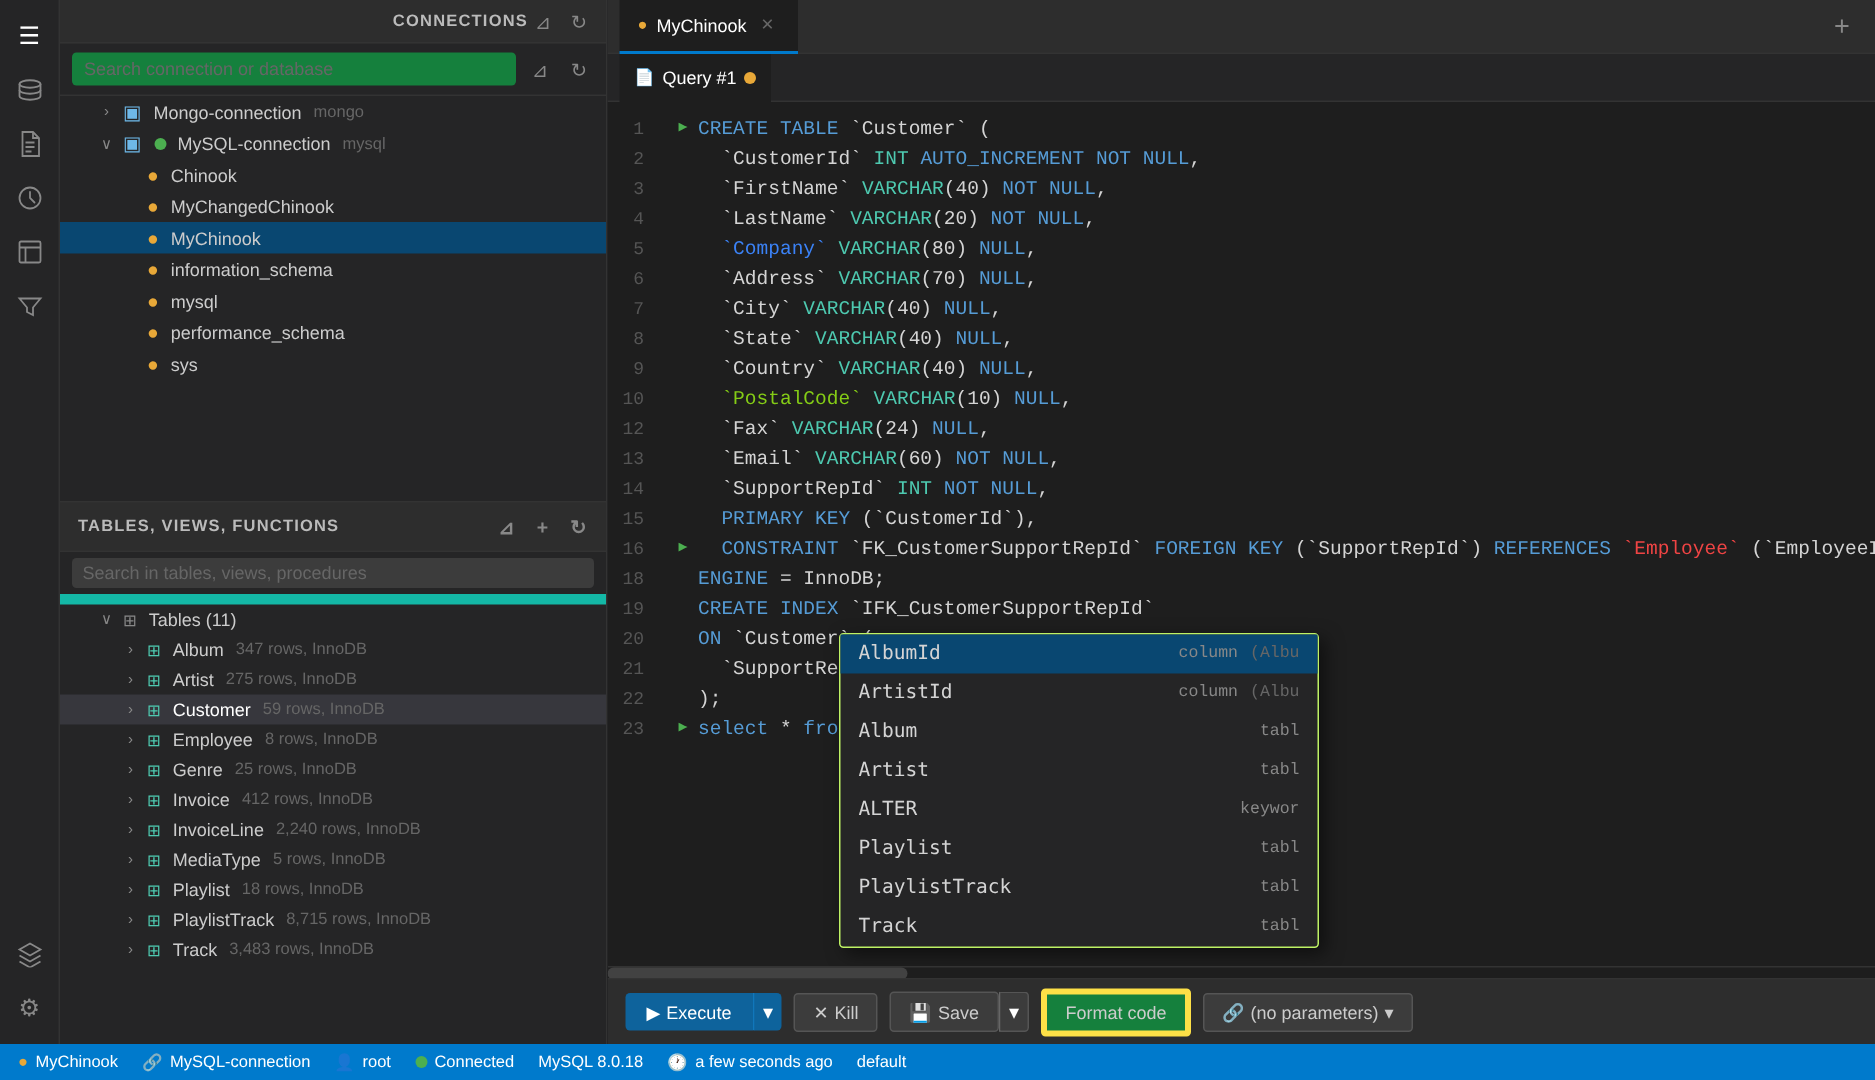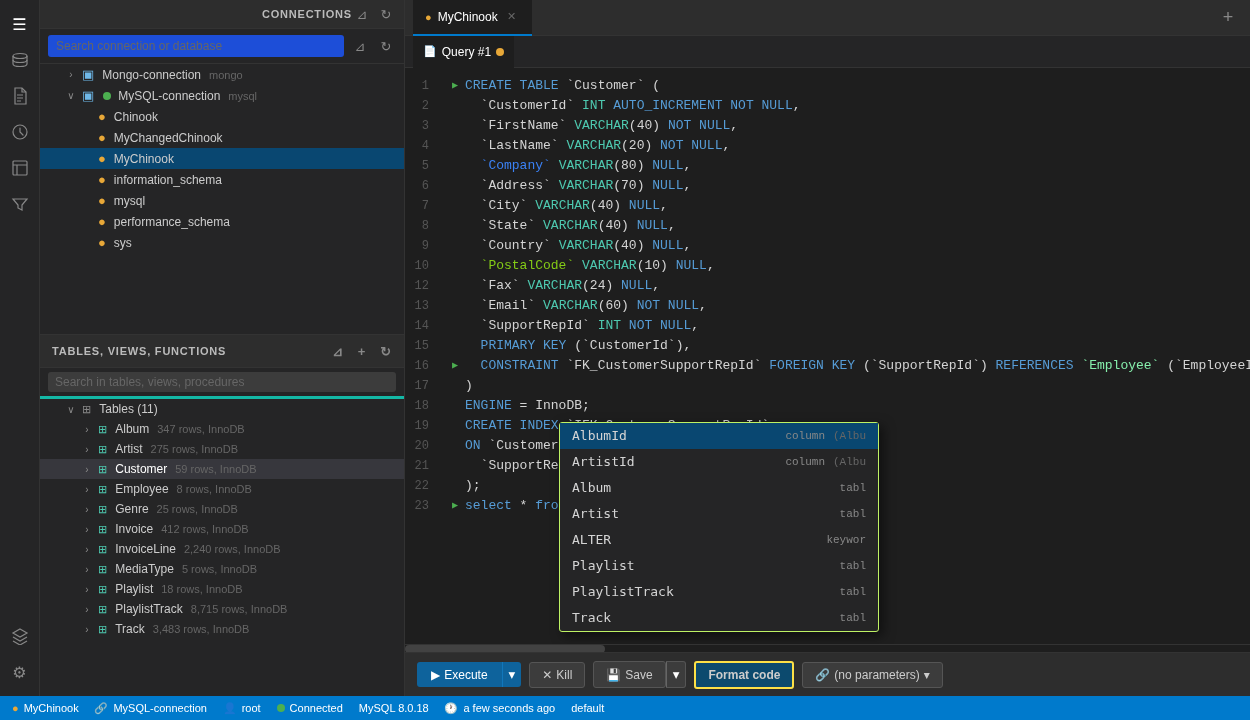--- a/index.html
+++ b/index.html
@@ -14,41 +14,41 @@
     .icon-bar-bottom { margin-top: auto; }
 
     
     .sidebar { width: 365px; background: #252526; display: flex; flex-direction: column; border-right: 1px solid #333; overflow: hidden; }
     .connections-header-row { display: flex; align-items: center; justify-content: flex-end; padding: 4px 8px 4px 12px; background: #2d2d2d; border-bottom: 1px solid #333; }
     .connections-label { font-size: 11px; font-weight: 700; color: #bbb; letter-spacing: 0.8px; text-transform: uppercase; }
     .header-actions { display: flex; gap: 4px; align-items: center; }
     .header-icon-btn { width: 20px; height: 20px; display: flex; align-items: center; justify-content: center; cursor: pointer; color: #888; font-size: 13px; border-radius: 3px; }
 
     .search-bar { padding: 6px 8px; display: flex; align-items: center; gap: 6px; border-bottom: 1px solid #333; }
-    .search-input { flex: 1; background: #1d4ed8; border: none; outline: none; color: #ccc; font-size: 12px; padding: 4px 8px; border-radius: 3px; }
+    .search-input { flex: 1; background: #15803d; border: none; outline: none; color: #ccc; font-size: 12px; padding: 4px 8px; border-radius: 3px; }
     .search-input::placeholder { color: #666; }
 
     .tree-section { flex: 1; overflow-y: auto; min-height: 0; }
     .tree-item { display: flex; align-items: center; padding: 3px 8px 3px 12px; cursor: pointer; gap: 4px; }
     .tree-item.active { background: #094771; }
     .tree-item.selected { background: #37373d; }
 
     .tree-indent-1 { padding-left: 24px; }
     .tree-indent-2 { padding-left: 40px; }
 
     .tree-chevron { width: 14px; height: 14px; display: inline-flex; align-items: center; justify-content: center; font-size: 10px; color: #888; flex-shrink: 0; }
 
     .tree-label { font-size: 12px; color: #ccc; }
     .tree-sublabel { font-size: 11px; color: #666; margin-left: 4px; }
     .green-dot { width: 8px; height: 8px; background: #4caf50; border-radius: 50%; display: inline-block; margin: 0 3px; }
 
     .divider-section { background: #2d2d2d; border-top: 1px solid #333; border-bottom: 1px solid #333; }
     .section-header { padding: 6px 8px 6px 12px; font-size: 11px; font-weight: 700; color: #bbb; letter-spacing: 0.8px; text-transform: uppercase; display: flex; align-items: center; justify-content: space-between; }
 
-    .tables-search { padding: 4px 8px; display: flex; align-items: flex-end; gap: 4px; border-bottom: 3px solid #14b8a6; }
+    .tables-search { padding: 4px 8px; display: flex; align-items: flex-end; gap: 4px; border-bottom: 7px solid #14b8a6; }
     .tables-search-input { flex: 1; background: #3c3c3c; border: none; outline: none; color: #ccc; font-size: 12px; padding: 3px 7px; border-radius: 3px; }
     .tables-search-input::placeholder { color: #666; }
 
     
     .main-content { flex: 1; display: flex; flex-direction: column; overflow: hidden; }
 
     
     .tab-bar { background: #2d2d2d; display: flex; align-items: center; border-bottom: 1px solid #333; padding: 0 8px; height: 36px; }
     .tab { display: flex; align-items: center; padding: 0 12px; height: 36px; cursor: pointer; gap: 6px; font-size: 12px; color: #888; border-bottom: 2px solid transparent; white-space: nowrap; }
     .tab.active { color: #fff; border-bottom-color: #007acc; background: #1e1e1e; }
@@ -82,21 +82,21 @@
     .ac-name { font-family: 'Consolas', monospace; font-size: 13px; color: #d4d4d4; flex: 1; }
     .ac-type { font-size: 11px; color: #888; margin-left: auto; }
     .ac-context { font-size: 11px; color: #666; }
 
     
     .bottom-toolbar { background: #2d2d2d; border-top: 1px solid #333; display: flex; align-items: center; padding: 6px 12px; gap: 8px; height: 44px; }
     .btn-execute { background: #0e639c; color: #fff; border: none; padding: 5px 14px; border-radius: 3px; cursor: pointer; font-size: 12px; display: flex; align-items: center; gap: 4px; }
     .btn-dropdown { background: #0e639c; color: #fff; border: none; padding: 5px 6px; border-radius: 0 3px 3px 0; cursor: pointer; border-left: 1px solid #1177bb; }
     .btn-kill { background: #3c3c3c; color: #ccc; border: 1px solid #555; padding: 5px 12px; border-radius: 3px; cursor: pointer; font-size: 12px; display: flex; align-items: center; gap: 4px; }
     .btn-save { background: #3c3c3c; color: #ccc; border: 1px solid #555; padding: 5px 12px; border-radius: 3px; cursor: pointer; font-size: 12px; display: flex; align-items: center; gap: 4px; }
-    .btn-format { background: #0c4a6e; color: #ccc; border: 2px solid #fde047; padding: 5px 12px; border-radius: 3px; cursor: pointer; font-size: 12px; font-weight: bold; }
+    .btn-format { background: #15803d; color: #ccc; border: 4px solid #fde047; padding: 5px 12px; border-radius: 3px; cursor: pointer; font-size: 12px; }
     .btn-params { background: #3c3c3c; color: #ccc; border: 1px solid #555; padding: 5px 12px; border-radius: 3px; cursor: pointer; font-size: 12px; display: flex; align-items: center; gap: 4px; }
     .btn-group { display: flex; }
     .btn-group .btn-execute { border-radius: 3px 0 0 3px; }
 
     
     .status-bar { background: #007acc; display: flex; align-items: center; padding: 0 12px; gap: 16px; height: 24px; font-size: 11px; color: #fff; }
     .status-item { display: flex; align-items: center; gap: 5px; }
     .status-dot { width: 8px; height: 8px; background: #4caf50; border-radius: 50%; }
 
     .scrollbar { height: 8px; background: #1e1e1e; border-top: 1px solid #333; }
@@ -426,28 +426,23 @@
           <span class="line-number">15</span>
           <span class="line-gutter"></span>
           <span class="line-content">  <span class="kw">PRIMARY KEY</span> (<span style="color:#d4d4d4">`CustomerId`</span>),</span>
         </div>
 
         <div class="code-line">
           <span class="line-number">16</span>
           <span class="line-gutter">
               <span class="line-play">▶</span>
             </span>
-          <span class="line-content">  <span class="kw">CONSTRAINT</span> <span style="color:#d4d4d4">`FK_CustomerSupportRepId`</span> <span class="kw">FOREIGN KEY</span> (<span style="color:#d4d4d4">`SupportRepId`</span>) <span class="kw">REFERENCES</span> <span style="color:#86efac">`Employee`</span> (<span style="color:#d4d4d4">`EmployeeId`</span>) </span>
-        </div>
-
-        <div class="code-line">
-          <span class="line-number">17</span>
-          <span class="line-gutter"></span>
-          <span class="line-content">)</span>
-        </div>
+          <span class="line-content">  <span class="kw">CONSTRAINT</span> <span style="color:#d4d4d4">`FK_CustomerSupportRepId`</span> <span class="kw">FOREIGN KEY</span> (<span style="color:#d4d4d4">`SupportRepId`</span>) <span class="kw">REFERENCES</span> <span style="color:#ef4444">`Employee`</span> (<span style="color:#d4d4d4">`EmployeeId`</span>) </span>
+        </div>
+
 
         <div class="code-line">
           <span class="line-number">18</span>
           <span class="line-gutter"></span>
           <span class="line-content"><span class="kw">ENGINE</span> = InnoDB;</span>
         </div>
 
         <div class="code-line">
           <span class="line-number">19</span>
           <span class="line-gutter"></span>

